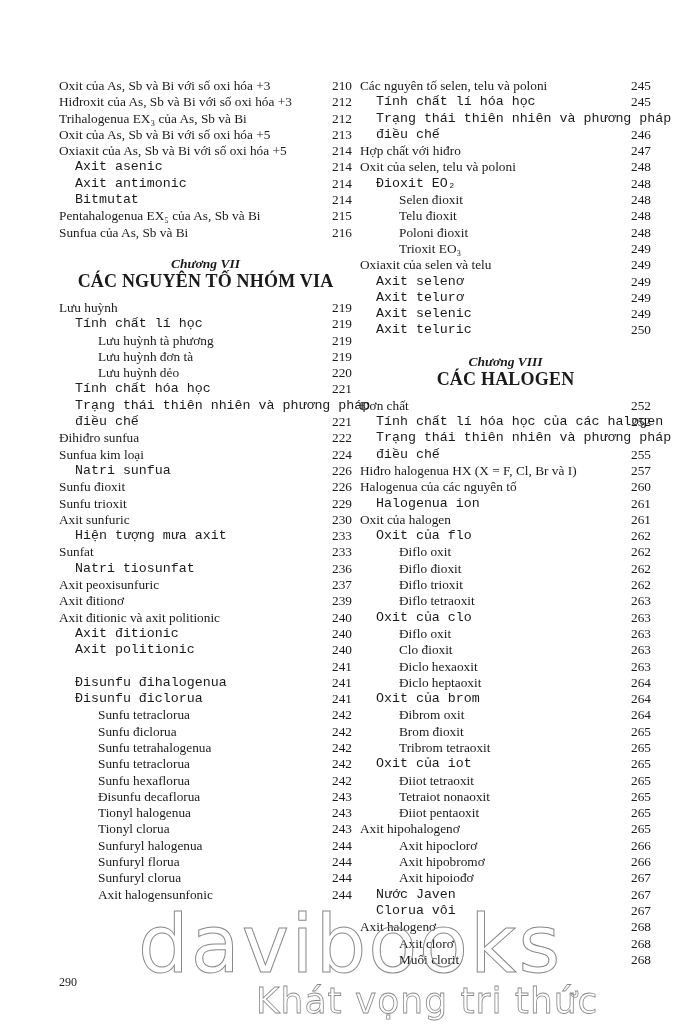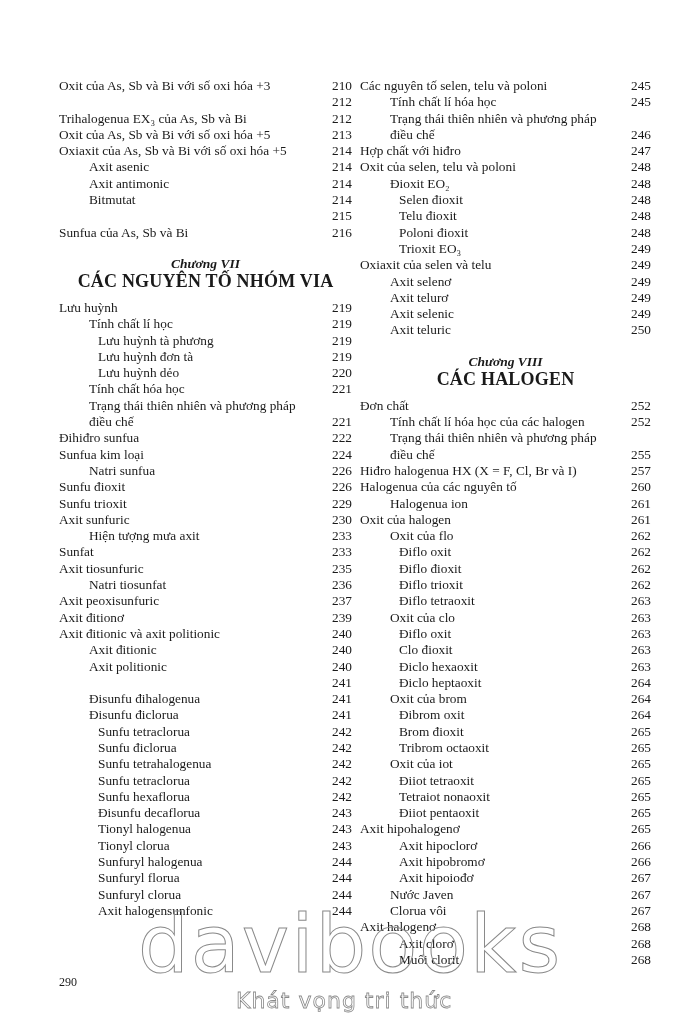--- a/index.html
+++ b/index.html
@@ -6,46 +6,47 @@
   body {
     width: 674px; height: 1027px; background: #ffffff; position: relative; overflow: hidden;
     font-family: "Liberation Serif", "DejaVu Serif", serif; color: #1a1a1a;
   }
   .col { position: absolute; top: 78px; }
   #left-col { left: 59px; width: 293px; }
   #right-col { left: 360px; width: 291px; }
   .row { position: relative; height: 16.3px; line-height: 16.3px; font-size: 13.3px; white-space: nowrap; }
   .row .t { position: absolute; left: 0; }
   .row .p { position: absolute; right: 0; }
-  .lvl1 .t { left: 30px; }
+  .lvl1 .t { left: 16px; font-family: Liberation Mono, monospace; }
   .lvl2 .t { left: 39px; }
   .chap { text-align: center; font-size: 13.5px; }
   .chap-num { font-style: italic; font-weight: bold; height: 17px; line-height: 17px; margin-top: 14px; }
   .chap-title { font-weight: bold; height: 18px; line-height: 18px; font-size: 18px; margin-bottom: 10px; letter-spacing: 0.2px; }
   #page-number { position: absolute; left: 59px; top: 975px; font-size: 12px; }
   #watermark { position: absolute; left: 0; top: 905px; width: 669px; height: 122px; pointer-events: none; }
   .wm-big {
     position: absolute; left: 138px; top: 0px; font-family: "DejaVu Sans", sans-serif;
     font-size: 80px; color: transparent; -webkit-text-stroke: 1px #8a8a8a; letter-spacing: 2px; line-height: 80px;
   }
   .wm-small {
-    position: absolute; left: 236px; top: 80px; font-family: "DejaVu Sans", sans-serif;
-    font-size: 22px; color: transparent; -webkit-text-stroke: 0.8px #8a8a8a; letter-spacing: 1px; line-height: 32px;
+    position: absolute; left: 256px; top: 80px; font-family: "DejaVu Sans", sans-serif;
+    font-size: 36px; color: transparent; -webkit-text-stroke: 0.8px #8a8a8a; letter-spacing: 1px; line-height: 32px;
   }
 </style>
 </head>
 <body>
 
 <div id="left-col" class="col">
   <div>
       <div class="row lvl0">
         <span class="t">Oxit của As, Sb và Bi với số oxi hóa +3</span>
         <span class="p">210</span>
       </div>
       <div class="row lvl0">
+        <span class="t">Hiđroxit của As, Sb và Bi với số oxi hóa +3</span>
         <span class="p">212</span>
       </div>
       <div class="row lvl0">
         <span class="t">Trihalogenua EX₃ của As, Sb và Bi</span>
         <span class="p">212</span>
       </div>
       <div class="row lvl0">
         <span class="t">Oxit của As, Sb và Bi với số oxi hóa +5</span>
         <span class="p">213</span>
       </div>
@@ -59,20 +60,21 @@
       </div>
       <div class="row lvl1">
         <span class="t">Axit antimonic</span>
         <span class="p">214</span>
       </div>
       <div class="row lvl1">
         <span class="t">Bitmutat</span>
         <span class="p">214</span>
       </div>
       <div class="row lvl0">
+        <span class="t">Pentahalogenua EX₅ của As, Sb và Bi</span>
         <span class="p">215</span>
       </div>
       <div class="row lvl0">
         <span class="t">Sunfua của As, Sb và Bi</span>
         <span class="p">216</span>
       </div>
     </div>
   <div class="chap">
     <div class="chap-num">Chương VII</div>
     <div class="chap-title">CÁC NGUYÊN TỐ NHÓM VIA</div>
@@ -135,24 +137,20 @@
         <span class="p">230</span>
       </div>
       <div class="row lvl1">
         <span class="t">Hiện tượng mưa axit</span>
         <span class="p">233</span>
       </div>
       <div class="row lvl0">
         <span class="t">Sunfat</span>
         <span class="p">233</span>
       </div>
-      <div class="row lvl0">
-        <span class="t">Axit tiosunfuric</span>
-        <span class="p">235</span>
-      </div>
       <div class="row lvl1">
         <span class="t">Natri tiosunfat</span>
         <span class="p">236</span>
       </div>
       <div class="row lvl0">
         <span class="t">Axit peoxisunfuric</span>
         <span class="p">237</span>
       </div>
       <div class="row lvl0">
         <span class="t">Axit đitionơ</span>
@@ -382,21 +380,21 @@
       </div>
       <div class="row lvl2">
         <span class="t">Đibrom oxit</span>
         <span class="p">264</span>
       </div>
       <div class="row lvl2">
         <span class="t">Brom đioxit</span>
         <span class="p">265</span>
       </div>
       <div class="row lvl2">
-        <span class="t">Tribrom octaoxit</span>
+        <span class="t">Tribrom tetraoxit</span>
         <span class="p">265</span>
       </div>
       <div class="row lvl1">
         <span class="t">Oxit của iot</span>
         <span class="p">265</span>
       </div>
       <div class="row lvl2">
         <span class="t">Điiot tetraoxit</span>
         <span class="p">265</span>
       </div>

